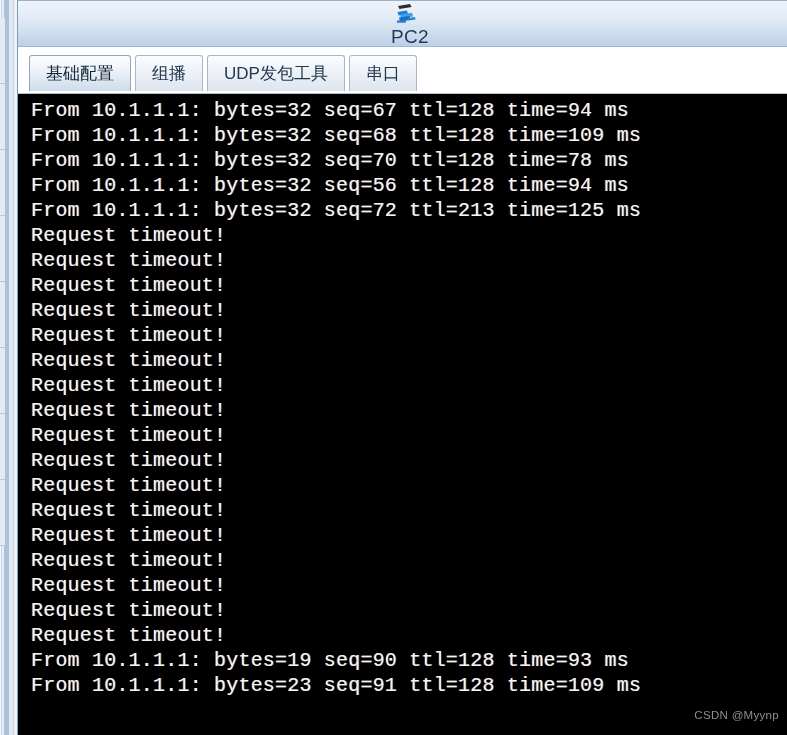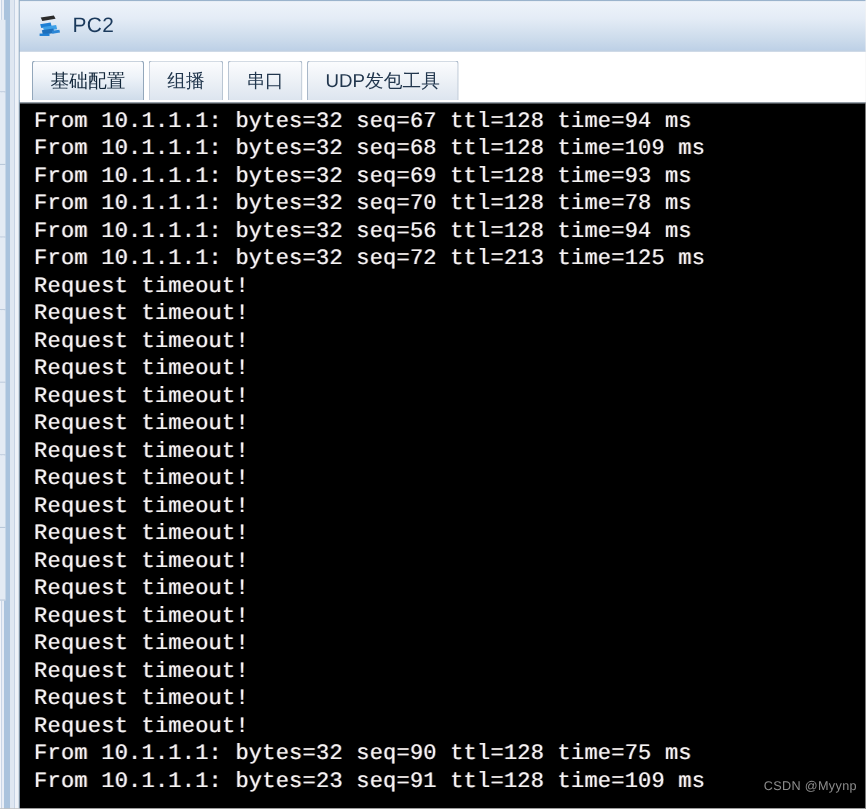--- a/index.html
+++ b/index.html
@@ -57,20 +57,21 @@
   #title-bar {
     position: relative;
     height: 47px;
     background: linear-gradient(to bottom, #eef3fa 0%, #e4ecf6 35%, #cddcec 75%, #bdd0e6 100%);
     border-top: 1px solid #9ab3cc;
     border-bottom: 1px solid #9fb6cf;
     box-sizing: border-box;
     display: flex;
     align-items: center;
     padding-left: 15px;
+    flex-direction: column;
   }
   #app-icon {
     width: 26px; height: 26px;
     position: relative;
     margin-right: 7px;
     flex: none;
   }
   #window-title {
     font-size: 19px;
     color: #1b3a5c;
@@ -185,51 +186,50 @@
   </div>
 
   <div id="tab-strip">
     <div class="tab active">
       <span>基础配置</span>
     </div>
     <div class="tab">
       <span>组播</span>
     </div>
     <div class="tab">
+      <span>UDP发包工具</span>
+    </div>
+    <div class="tab">
       <span>串口</span>
-    </div>
-    <div class="tab">
-      <span>UDP发包工具</span>
     </div>
   </div>
 
   <div id="terminal">
     <div id="terminal-lines">
         <div class="term-line">From 10.1.1.1: bytes=32 seq=67 ttl=128 time=94 ms</div>
         <div class="term-line">From 10.1.1.1: bytes=32 seq=68 ttl=128 time=109 ms</div>
-        <div class="term-line">From 10.1.1.1: bytes=32 seq=69 ttl=128 time=93 ms</div>
         <div class="term-line">From 10.1.1.1: bytes=32 seq=70 ttl=128 time=78 ms</div>
         <div class="term-line">From 10.1.1.1: bytes=32 seq=56 ttl=128 time=94 ms</div>
         <div class="term-line">From 10.1.1.1: bytes=32 seq=72 ttl=213 time=125 ms</div>
         <div class="term-line">Request timeout!</div>
         <div class="term-line">Request timeout!</div>
         <div class="term-line">Request timeout!</div>
         <div class="term-line">Request timeout!</div>
         <div class="term-line">Request timeout!</div>
         <div class="term-line">Request timeout!</div>
         <div class="term-line">Request timeout!</div>
         <div class="term-line">Request timeout!</div>
         <div class="term-line">Request timeout!</div>
         <div class="term-line">Request timeout!</div>
         <div class="term-line">Request timeout!</div>
         <div class="term-line">Request timeout!</div>
         <div class="term-line">Request timeout!</div>
         <div class="term-line">Request timeout!</div>
         <div class="term-line">Request timeout!</div>
         <div class="term-line">Request timeout!</div>
         <div class="term-line">Request timeout!</div>
-        <div class="term-line">From 10.1.1.1: bytes=32 seq=90 ttl=128 time=75 ms</div>
+        <div class="term-line">From 10.1.1.1: bytes=19 seq=90 ttl=128 time=93 ms</div>
         <div class="term-line">From 10.1.1.1: bytes=23 seq=91 ttl=128 time=109 ms</div>
       </div>
     <div id="watermark">CSDN @Myynp</div>
   </div>
 
 </div>
 
 </body></html>

